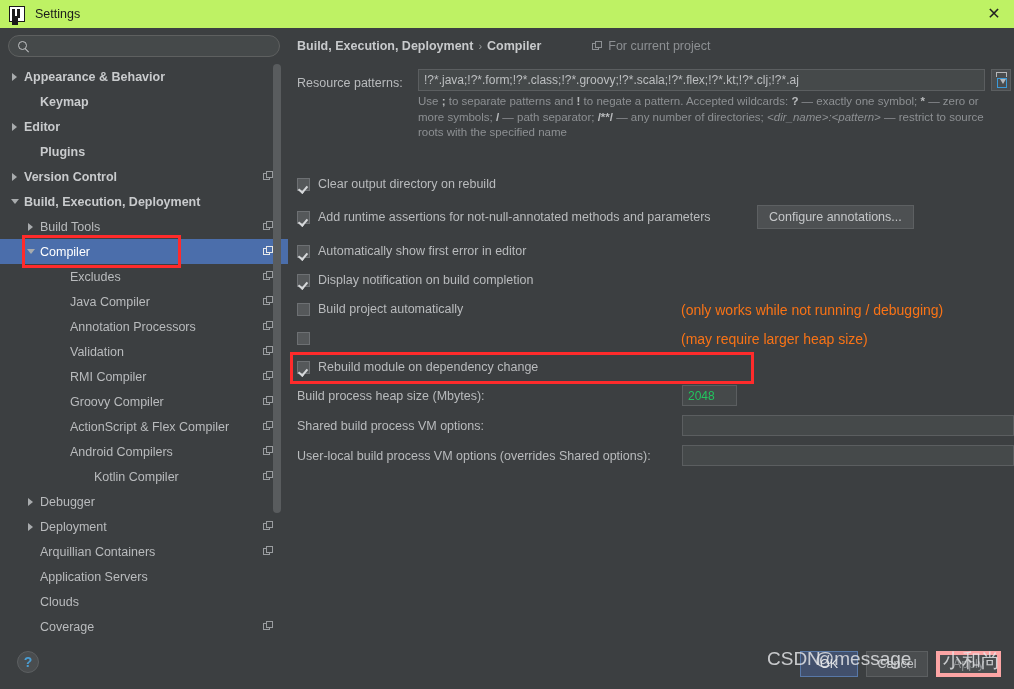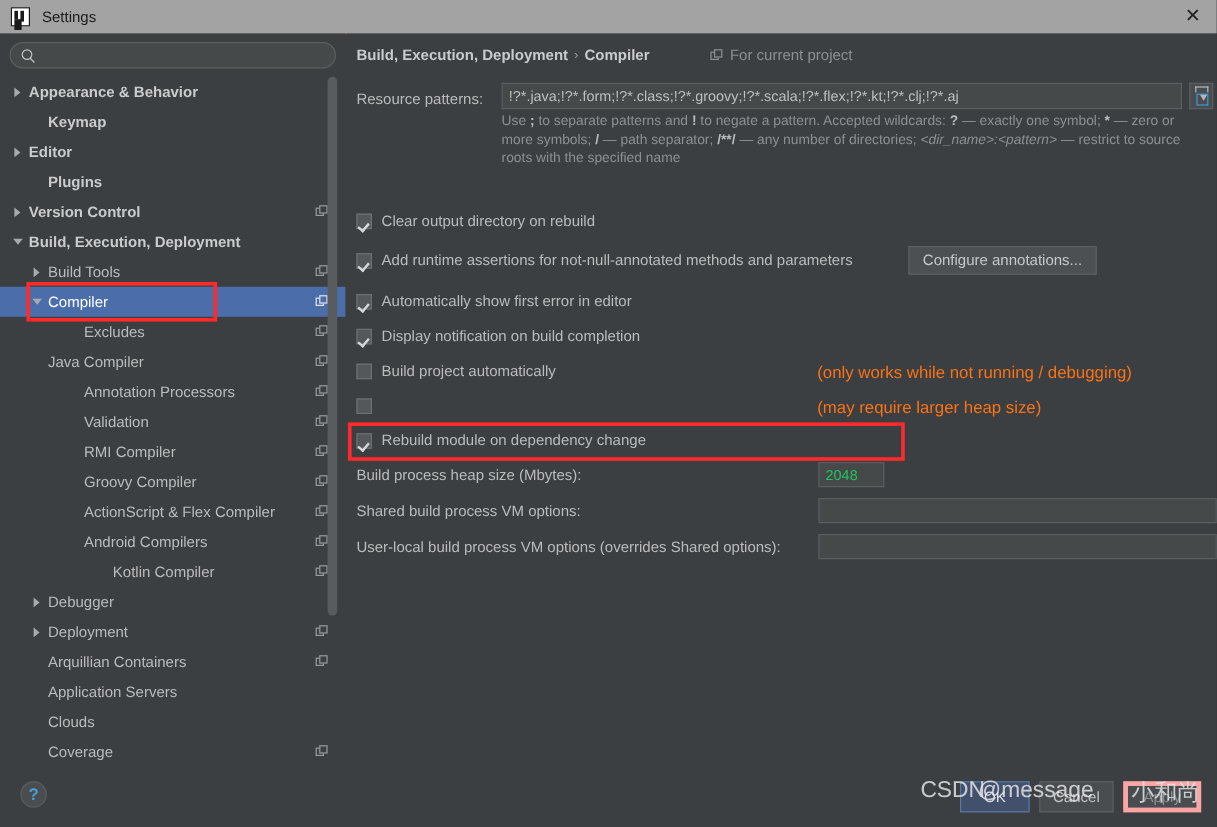--- a/index.html
+++ b/index.html
@@ -12,21 +12,21 @@
   }
   #app {
     position: relative;
     width: 1014px; height: 689px;
     background: #3c3f41;
   }
 
   
   .titlebar {
     position: absolute; left: 0; top: 0; width: 1014px; height: 28px;
-    background: #a3a3a3;
+    background: #bef264;
     display: flex; align-items: center; text-align: center;
   }
   .tb-logo {
     margin-left: 9px; width: 16px; height: 16px;
     position: relative;
     background: #ffffff;
     border: 1.6px solid #1a1a1a;
   }
   .tb-logo::before {
     content: ""; position: absolute; left: 1.5px; top: 1.5px;
@@ -370,21 +370,21 @@
           </span>
         </div>
         <div class="trow" style="padding-left: 54px;">
           <span class="tw"></span>
           <span class="tlabel">Excludes</span>
           <span class="proj-ico">
             <i class="a"></i>
             <i class="b"></i>
           </span>
         </div>
-        <div class="trow" style="padding-left: 24px;">
+        <div class="trow" style="padding-left: 54px;">
           <span class="tw"></span>
           <span class="tlabel">Java Compiler</span>
           <span class="proj-ico">
             <i class="a"></i>
             <i class="b"></i>
           </span>
         </div>
         <div class="trow" style="padding-left: 54px;">
           <span class="tw"></span>
           <span class="tlabel">Annotation Processors</span>

